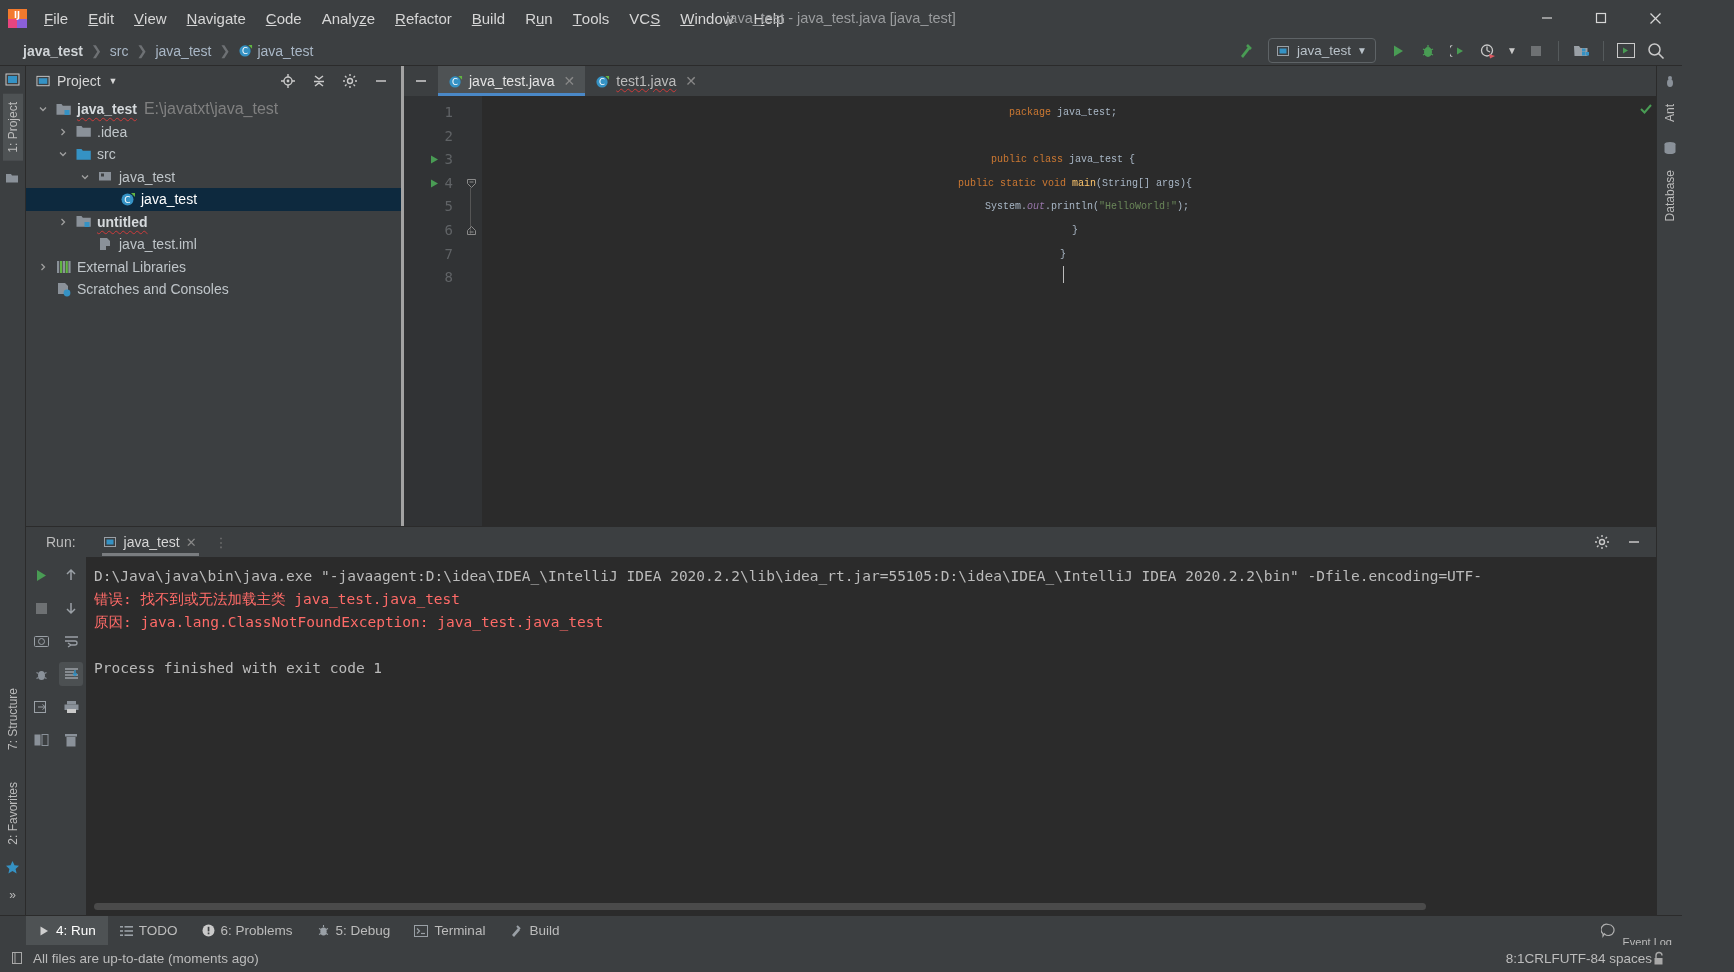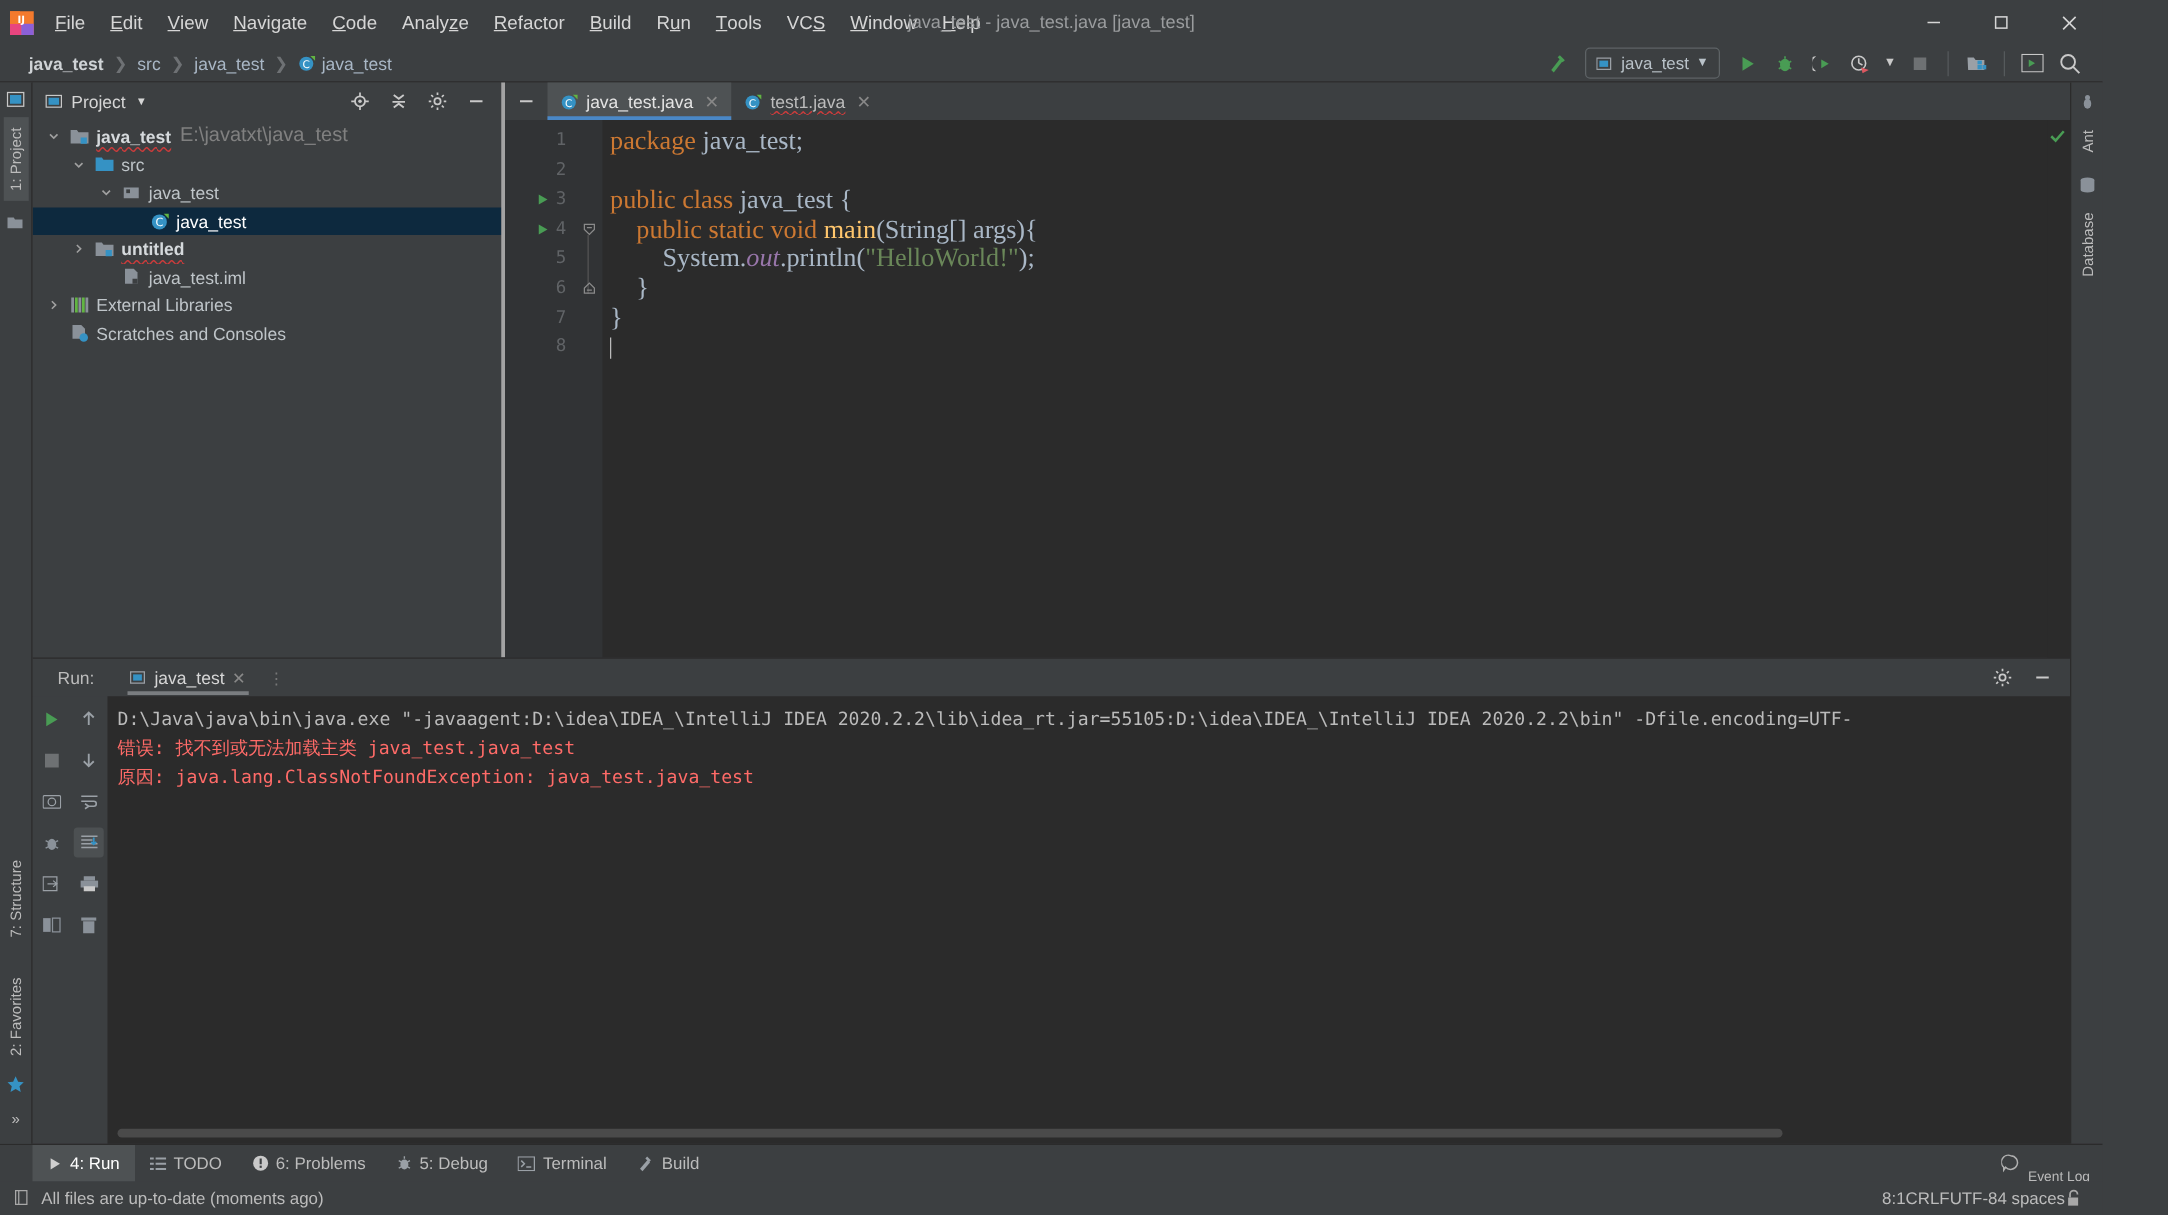--- a/index.html
+++ b/index.html
@@ -134,22 +134,22 @@
   }
   .gline { height:23.6px; line-height:23.6px; padding-right:7px; position:relative; }
   .gutter-marks { position:absolute; top:5px; left:0; width:56px; }
   .runmark { position:absolute; left:25px; width:14px; height:23.6px; display:flex; align-items:center; }
   .foldcol {
     width:22px; flex:0 0 22px; background:#313335; position:relative; padding-top:5px;
   }
   .fold { position:absolute; left:4px; width:14px; height:23.6px; display:flex; align-items:center; justify-content:center; }
   .foldline { position:absolute; left:10px; width:1px; background:#555; }
   .code {
-    flex:1 1 auto; font-family:Liberation Serif, serif; font-size:21px;
-    padding-top:5px; color:#a9b7c6; position:relative; overflow:hidden;
+    flex:1 1 auto; font-family:Liberation Mono, monospace; font-size:10px;
+    padding-top:5px; color:#a9b7c6; position:relative; overflow:hidden;text-align:center;
   }
   .cline { height:23.6px; line-height:23.6px; white-space:pre; padding-left:6px; }
   .kw { color:#cc7832; }
   .str { color:#6a8759; }
   .fn { color:#ffc66d; }
   .fld { color:#9876aa; font-style:italic; }
   .pl  { color:#a9b7c6; }
   .caret { display:inline-block; width:1px; height:17px; background:#bbb; vertical-align:-3px; }
   .marker-gutter {
     width:18px; flex:0 0 18px; background:#2b2b2b; position:relative;
@@ -445,20 +445,33 @@
                     <path d="M0.5 2 h5 l1.3 1.8 h8 v9 h-14.3 z" fill="#8a9199"></path>
                     <rect x="8.5" y="8" width="5" height="5" fill="#3592c4"></rect>
                   </svg>
               </span>
               <span class="tlabel">
                 <span class="tname bold wavy">java_test</span>
                 <span class="tpath">E:\javatxt\java_test</span>
               </span>
             </div>
 
+            <div class="trow" style="padding-left:30px;">
+              <span class="arrow">
+                <svg width="10" height="10" viewBox="0 0 10 10">
+                    <path d="M3.5 2 L6.5 5 L3.5 8" stroke="#a0a0a0" stroke-width="1.3" fill="none"></path>
+                  </svg>
+              </span>
+              <span class="ticon">
+                <svg width="16" height="15" viewBox="0 0 16 15">
+                    <path d="M0.5 2 h5 l1.3 1.8 h8 v9 h-14.3 z" fill="#8a9199"></path>
+                  </svg>
+              </span>
+              <span class="tname">.idea</span>
+            </div>
 
             <div class="trow" style="padding-left:30px;">
               <span class="arrow">
                 <svg width="10" height="10" viewBox="0 0 10 10">
                     <path d="M2 3.5 L5 6.5 L8 3.5" stroke="#a0a0a0" stroke-width="1.3" fill="none"></path>
                   </svg>
               </span>
               <span class="ticon">
                 <svg width="16" height="15" viewBox="0 0 16 15">
                     <path d="M0.5 2 h5 l1.3 1.8 h8 v9 h-14.3 z" fill="#3592c4"></path>
@@ -747,20 +760,21 @@
                   </svg>
               </div>
             </div>
           </div>
 
           <div class="console">
             <div class="cl">D:\Java\java\bin\java.exe "-javaagent:D:\idea\IDEA_\IntelliJ IDEA 2020.2.2\lib\idea_rt.jar=55105:D:\idea\IDEA_\IntelliJ IDEA 2020.2.2\bin" -Dfile.encoding=UTF-</div>
             <div class="cl err">错误: 找不到或无法加载主类 java_test.java_test</div>
             <div class="cl err">原因: java.lang.ClassNotFoundException: java_test.java_test</div>
             <div class="cl"> </div>
+            <div class="cl">Process finished with exit code 1</div>
             <div class="hscroll"></div>
           </div>
         </div>
       </div>
     </div>
 
     <div class="rail-right">
       <div class="rail-icon" style="margin-top:6px;">
         <svg width="14" height="14" viewBox="0 0 14 14">
             <ellipse cx="7" cy="8" rx="3" ry="4" fill="#8a9199"></ellipse>

